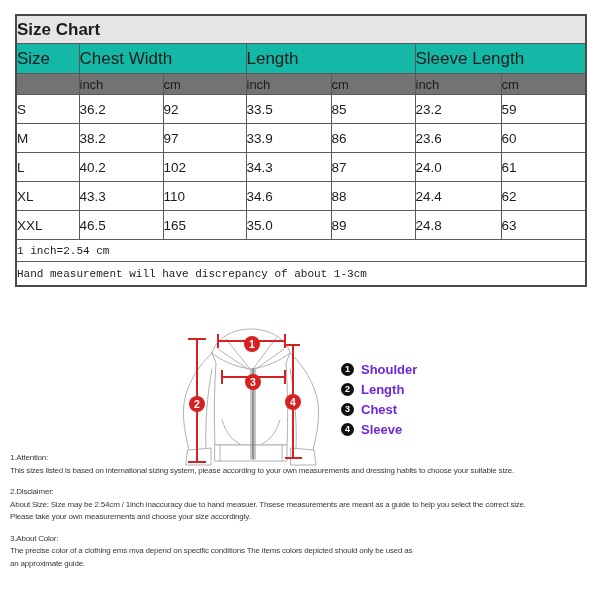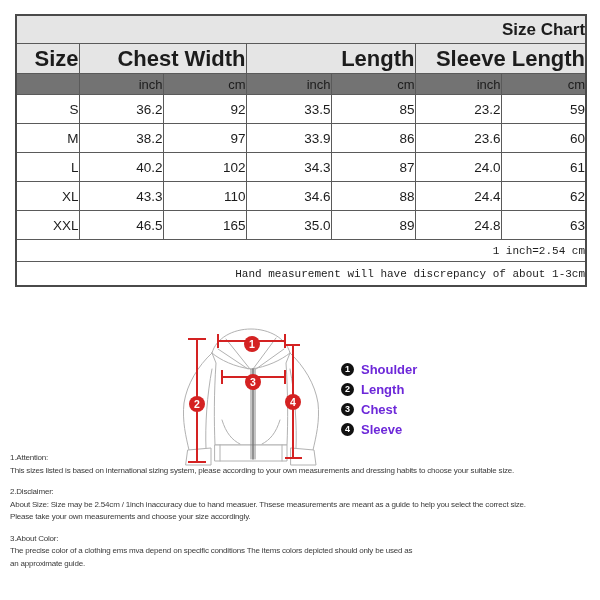--- a/index.html
+++ b/index.html
@@ -3,24 +3,24 @@
 <meta charset="utf-8">
 <style>
   html,body{margin:0;padding:0;background:#fff;}
   .page{position:relative;width:600px;height:600px;background:#ffffff;overflow:hidden;
         font-family:"Liberation Sans",sans-serif;color:#1c1c1c;}
 
   
   table.size-chart{position:absolute;left:15px;top:14px;width:570px;
         border-collapse:collapse;table-layout:fixed;background:#fff;
         border:2px solid #4a4a4a;}
-  table.size-chart td{border:1px solid #5a5a5a;text-align:right;vertical-align:middle;
+  table.size-chart td{border:1px solid #5a5a5a;text-align:left;vertical-align:middle;
         padding:0;overflow:hidden;white-space:nowrap;}
   tr.title-row td{height:27px;background:#e5e5e5;font-weight:bold;font-size:17px;}
-  tr.header-row td{height:29px;background:#e5e5e5;font-weight:bold;font-size:22px;}
+  tr.header-row td{height:29px;background:#14b8a6;font-weight:normal;font-size:17px;}
   tr.unit-row td{height:20px;background:#737373;font-size:13px;}
   tr.data-row td{height:28px;background:#ffffff;font-size:13.5px;}
   tr.note-row td{background:#ffffff;font-family:"Liberation Mono",monospace;
         font-weight:normal;font-size:11px;}
   tr.note-row.n1 td{height:21px;}
   tr.note-row.n2 td{height:23px;}
 
   
   .hoodie-svg{position:absolute;left:160px;top:325px;width:200px;height:150px;}
   .legend{position:absolute;left:341px;top:362px;}

